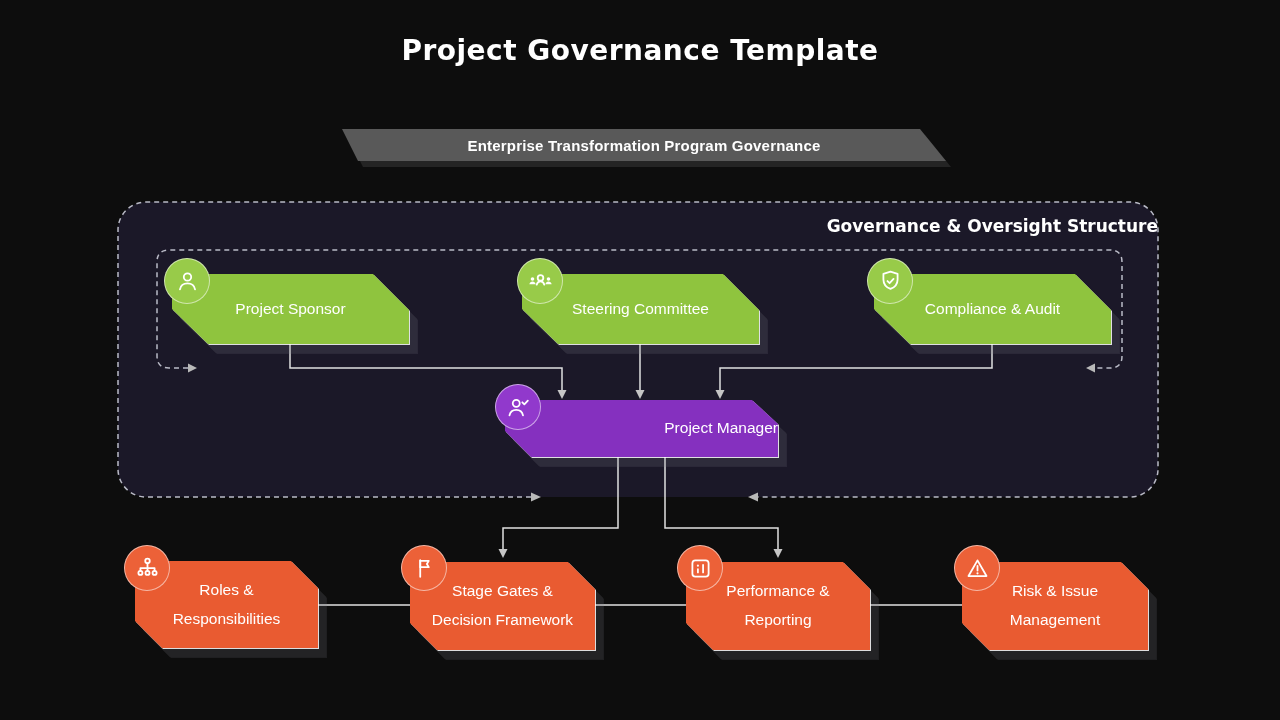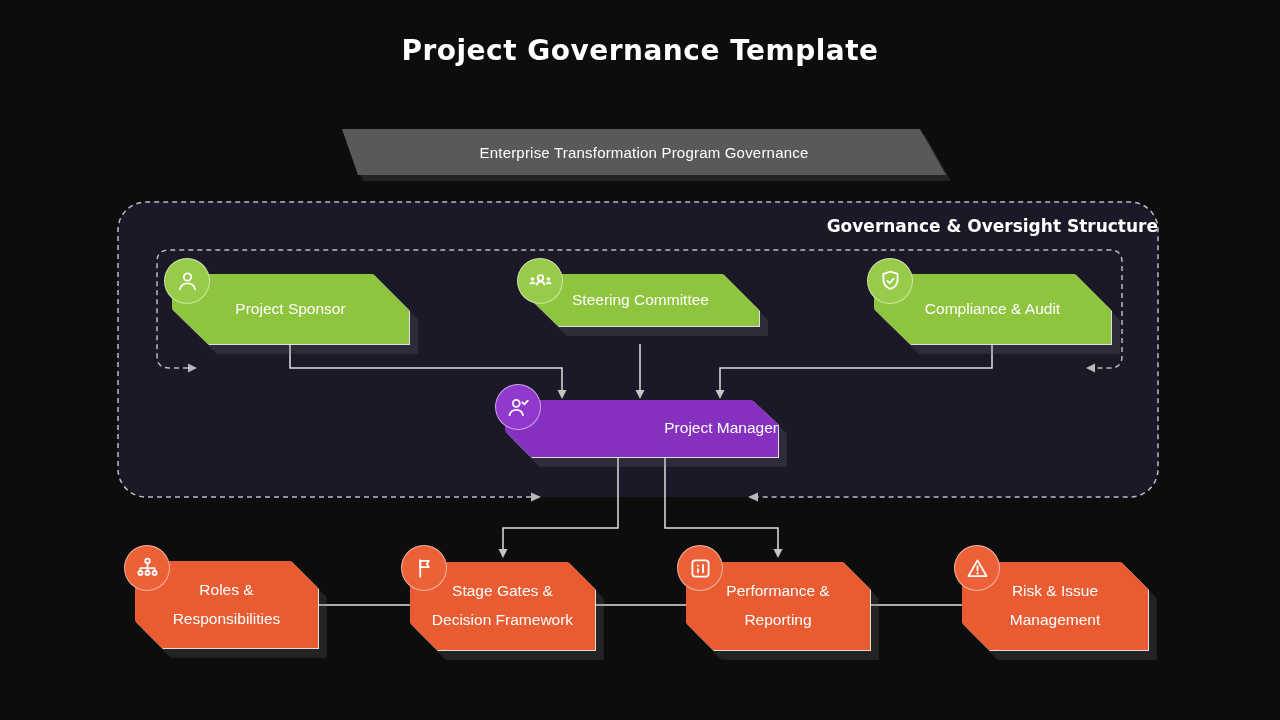--- a/index.html
+++ b/index.html
@@ -6,22 +6,22 @@
   #stage{
     position:relative;width:1280px;height:720px;background:#0d0d0d;
     font-family:"Liberation Sans",sans-serif;overflow:hidden;
   }
   .slide-title{
     position:absolute;top:34px;left:0;width:1280px;text-align:center;
     color:#ffffff;font-family:"DejaVu Sans",sans-serif;font-weight:bold;
     font-size:28px;letter-spacing:0.5px;
   }
   
-  .banner-wrap{position:absolute;left:342px;top:129px;width:604px;height:46px;
-    filter:drop-shadow(5px 6px 0 rgba(120,120,120,0.22));}
+  .banner-wrap{position:absolute;left:342px;top:129px;width:604px;height:32px;
+    filter:drop-shadow(5px 6px 0 rgba(120,120,120,0.22));font-weight:bold;}
   .banner{
     width:100%;height:100%;background:#595959;
     clip-path:polygon(0 0, calc(100% - 26px) 0, 100% 100%, 16px 100%);
     display:flex;align-items:center;justify-content:center;
     color:#fff;font-size:15px;letter-spacing:0.2px;
   }
   
   .panel{position:absolute;left:118px;top:202px;width:1040px;height:295px;
     background:#1b1828;border-radius:28px;}
   .panel-heading{
@@ -37,21 +37,21 @@
     align-items:center;justify-content:center;color:#fff;font-size:15.5px;
     text-align:center;line-height:1.2;}
   .bevel36{clip-path:polygon(0 0, calc(100% - 36px) 0, 100% 36px, 100% 100%, 36px 100%, 0 calc(100% - 35px));}
   .bevel26{clip-path:polygon(0 0, calc(100% - 26px) 0, 100% 24px, 100% 100%, 26px 100%, 0 calc(100% - 26px));align-items:flex-end;}
   .bevel27{clip-path:polygon(0 0, calc(100% - 27px) 0, 100% 27px, 100% 100%, 27px 100%, 0 calc(100% - 27px));gap:10px;}
   .green{background:#8fc43e;}
   .purple{background:#8530bf;}
   .orange{background:#e95b31;}
   
   .pos-sponsor{left:172px;top:274px;width:237px;height:70px;}
-  .pos-steering{left:522px;top:274px;width:237px;height:52px;}
+  .pos-steering{left:522px;top:274px;width:237px;height:70px;}
   .pos-compliance{left:874px;top:274px;width:237px;height:70px;}
   .pos-pm{left:505px;top:400px;width:273px;height:57px;}
   .pos-roles{left:135px;top:561px;width:183px;height:87px;}
   .pos-stage{left:410px;top:562px;width:185px;height:88px;}
   .pos-perf{left:686px;top:562px;width:184px;height:88px;}
   .pos-risk{left:962px;top:562px;width:186px;height:88px;}
   
   .badge{position:absolute;width:46px;height:46px;border-radius:50%;
     border:1.5px solid rgba(255,255,255,0.55);box-sizing:border-box;
     display:flex;align-items:center;justify-content:center;}

